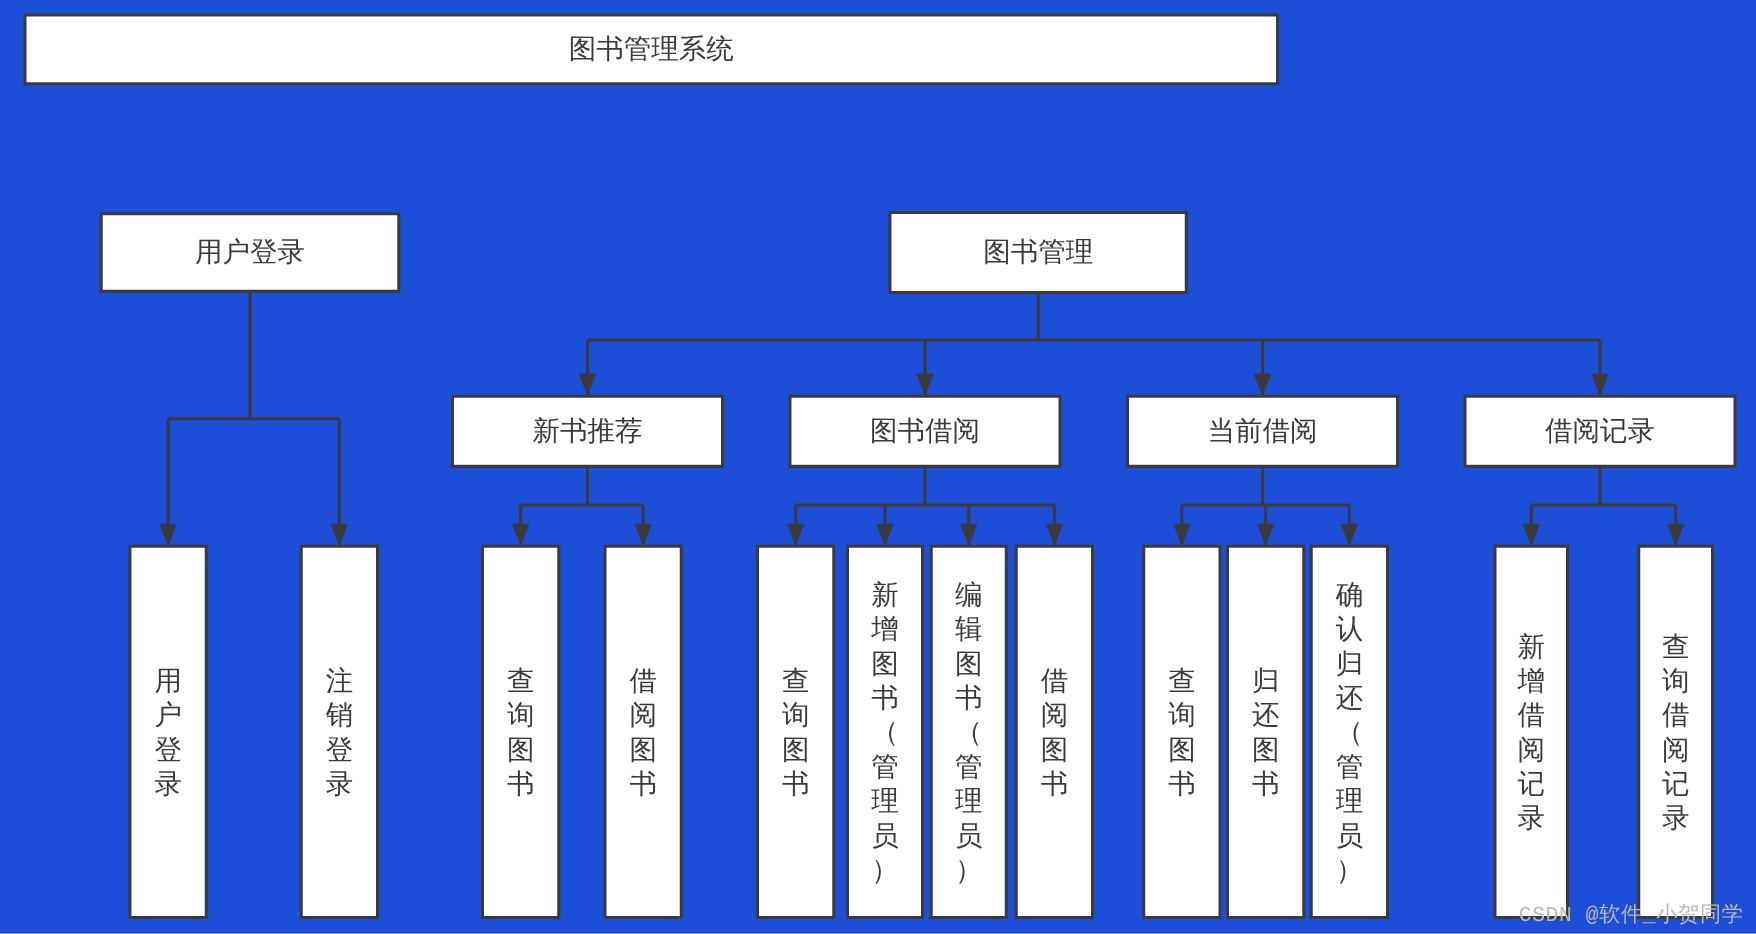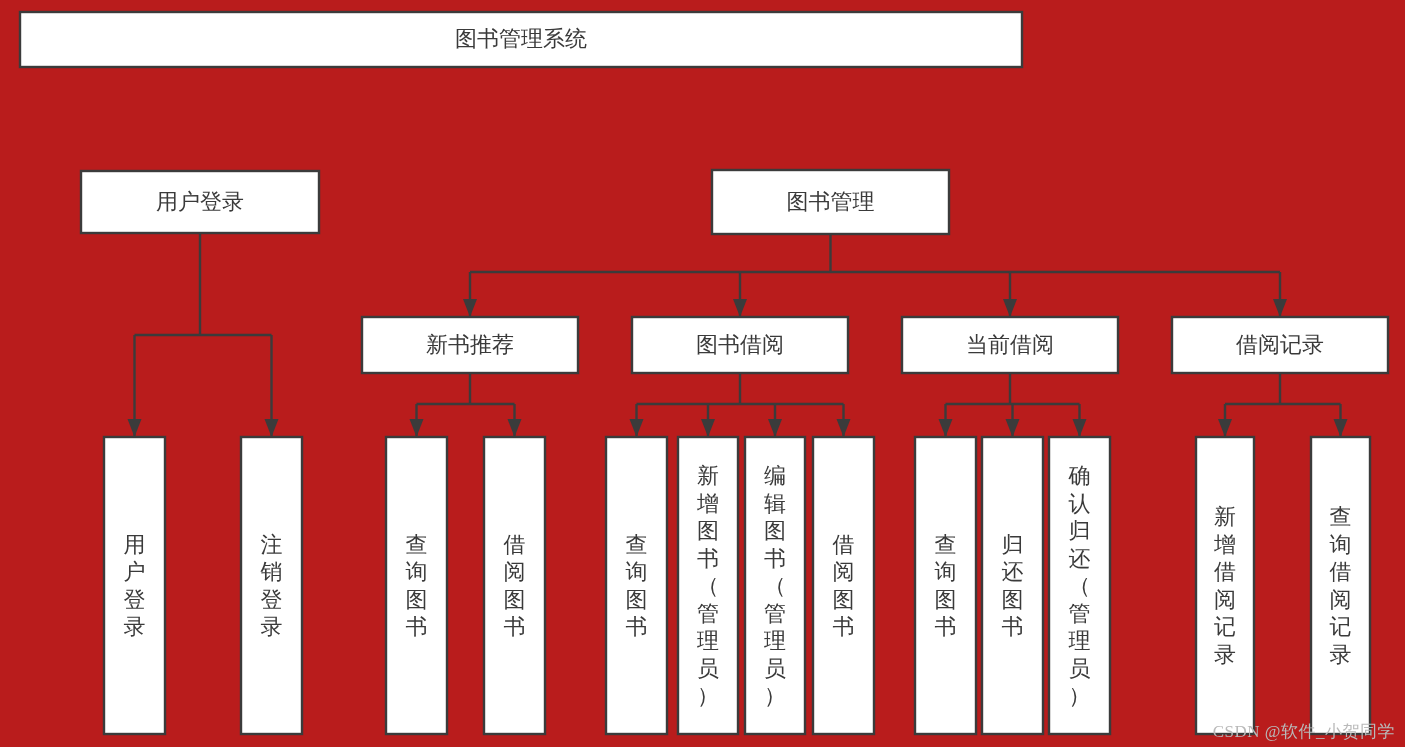--- a/index.html
+++ b/index.html
@@ -8,21 +8,21 @@
     padding: 0;
     background: #ffffff;
   }
   body {
     font-family: "Liberation Sans", "DejaVu Sans", sans-serif;
   }
   #diagram-root {
     position: relative;
     width: 1405px;
     height: 747px;
-    background: #b91c1c;
+    background: #1d4ed8;
     overflow: hidden;
   }
   svg#flow-svg {
     position: absolute;
     left: 0;
     top: 0;
     width: 1405px;
     height: 747px;
     display: block;
   }
@@ -51,21 +51,21 @@
   .node-label-vertical {
     fill: #3a3a3a;
     font-family: "Liberation Sans", "DejaVu Sans", sans-serif;
     font-size: 22px;
     text-anchor: middle;
   }
   .watermark {
     position: absolute;
     right: 10px;
     bottom: 4px;
-    font-family: Liberation Serif, serif;
+    font-family: Liberation Mono, monospace;
     font-size: 17px;
     color: #b9b9b9;
     letter-spacing: 0.5px;
     white-space: nowrap;
     user-select: none;
   }
 </style>
 </head>
 <body>
 

